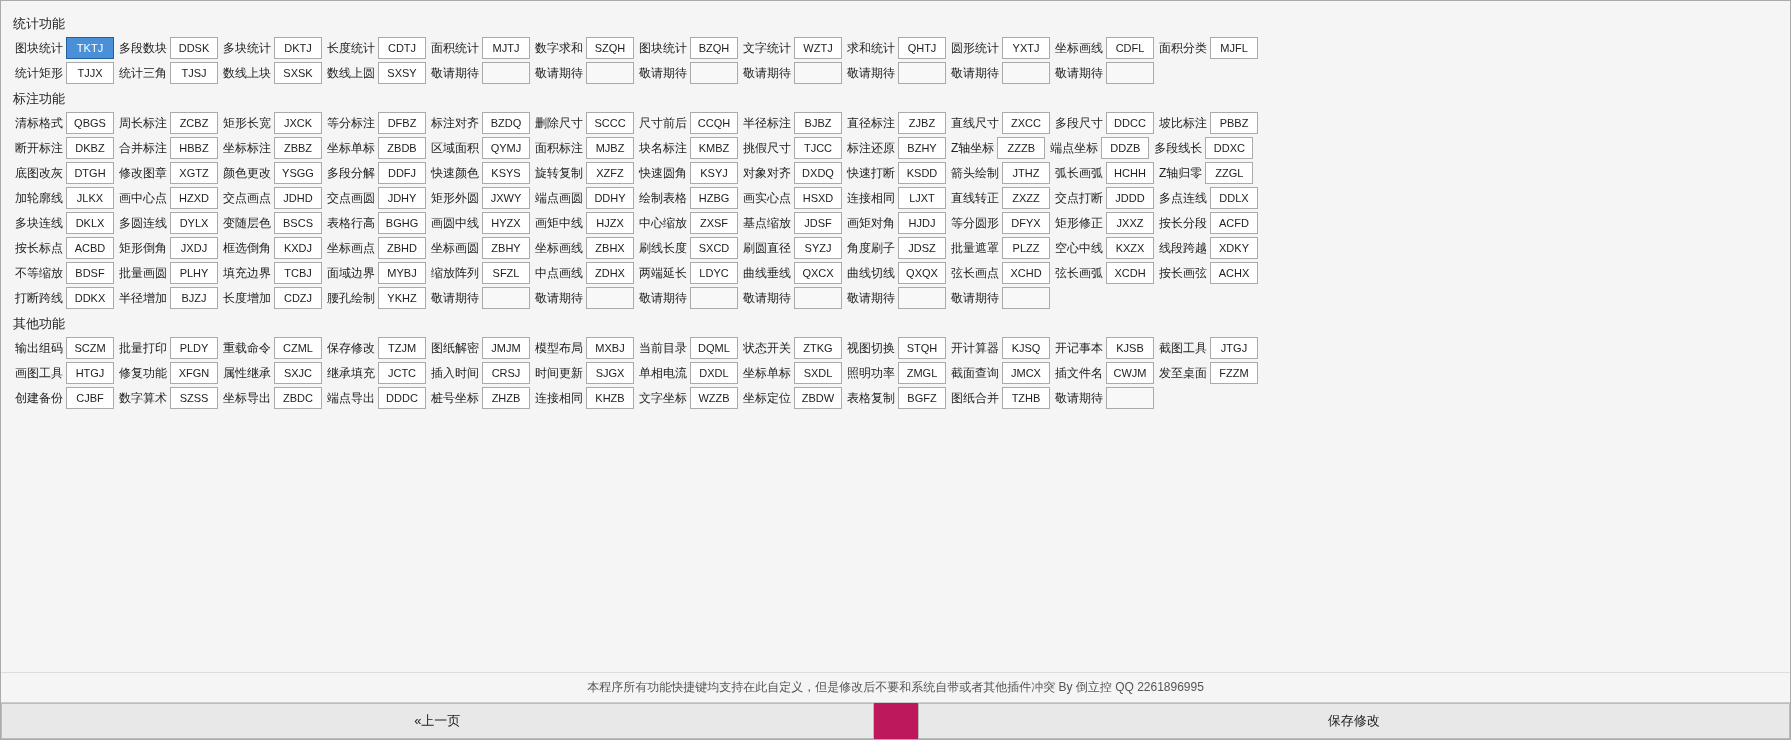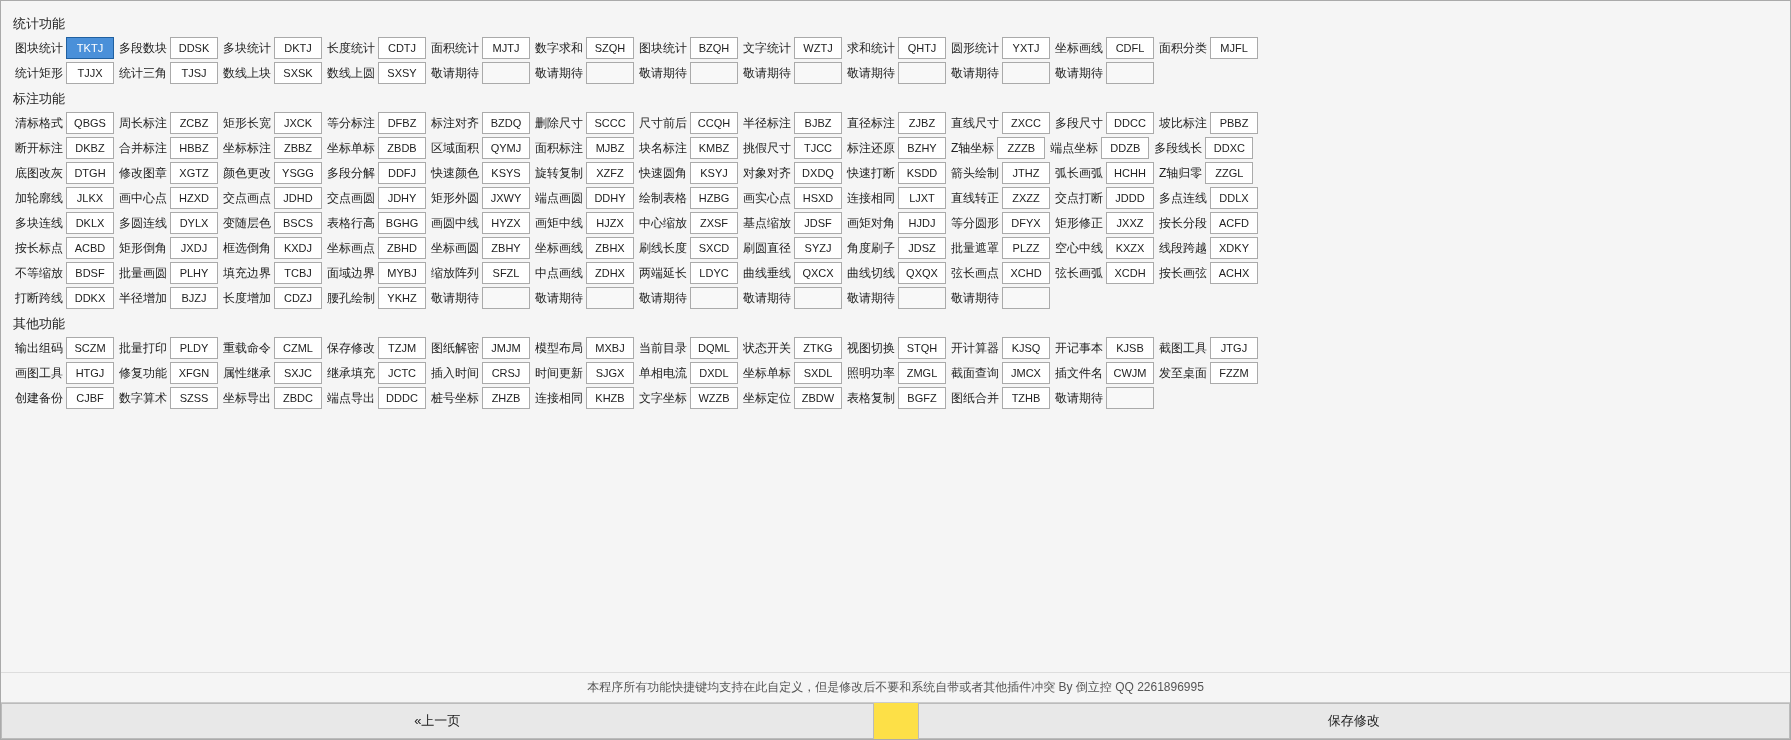--- a/index.html
+++ b/index.html
@@ -97,21 +97,21 @@
       text-align: center;
       font-size: 12px;
       color: #555;
       padding: 6px 0;
       border-top: 1px solid #ddd;
       margin-top: 4px;
     }
     .bottom-bar {
       display: flex;
       border-top: 1px solid #ccc;
-      background: #fde047;
+      background: #be185d;
       gap: 44px;
     }
     .bottom-btn {
       flex: 1;
       height: 36px;
       background: #e8e8e8;
       border: 1px solid #bbb;
       font-size: 13px;
       cursor: pointer;
       color: #222;

